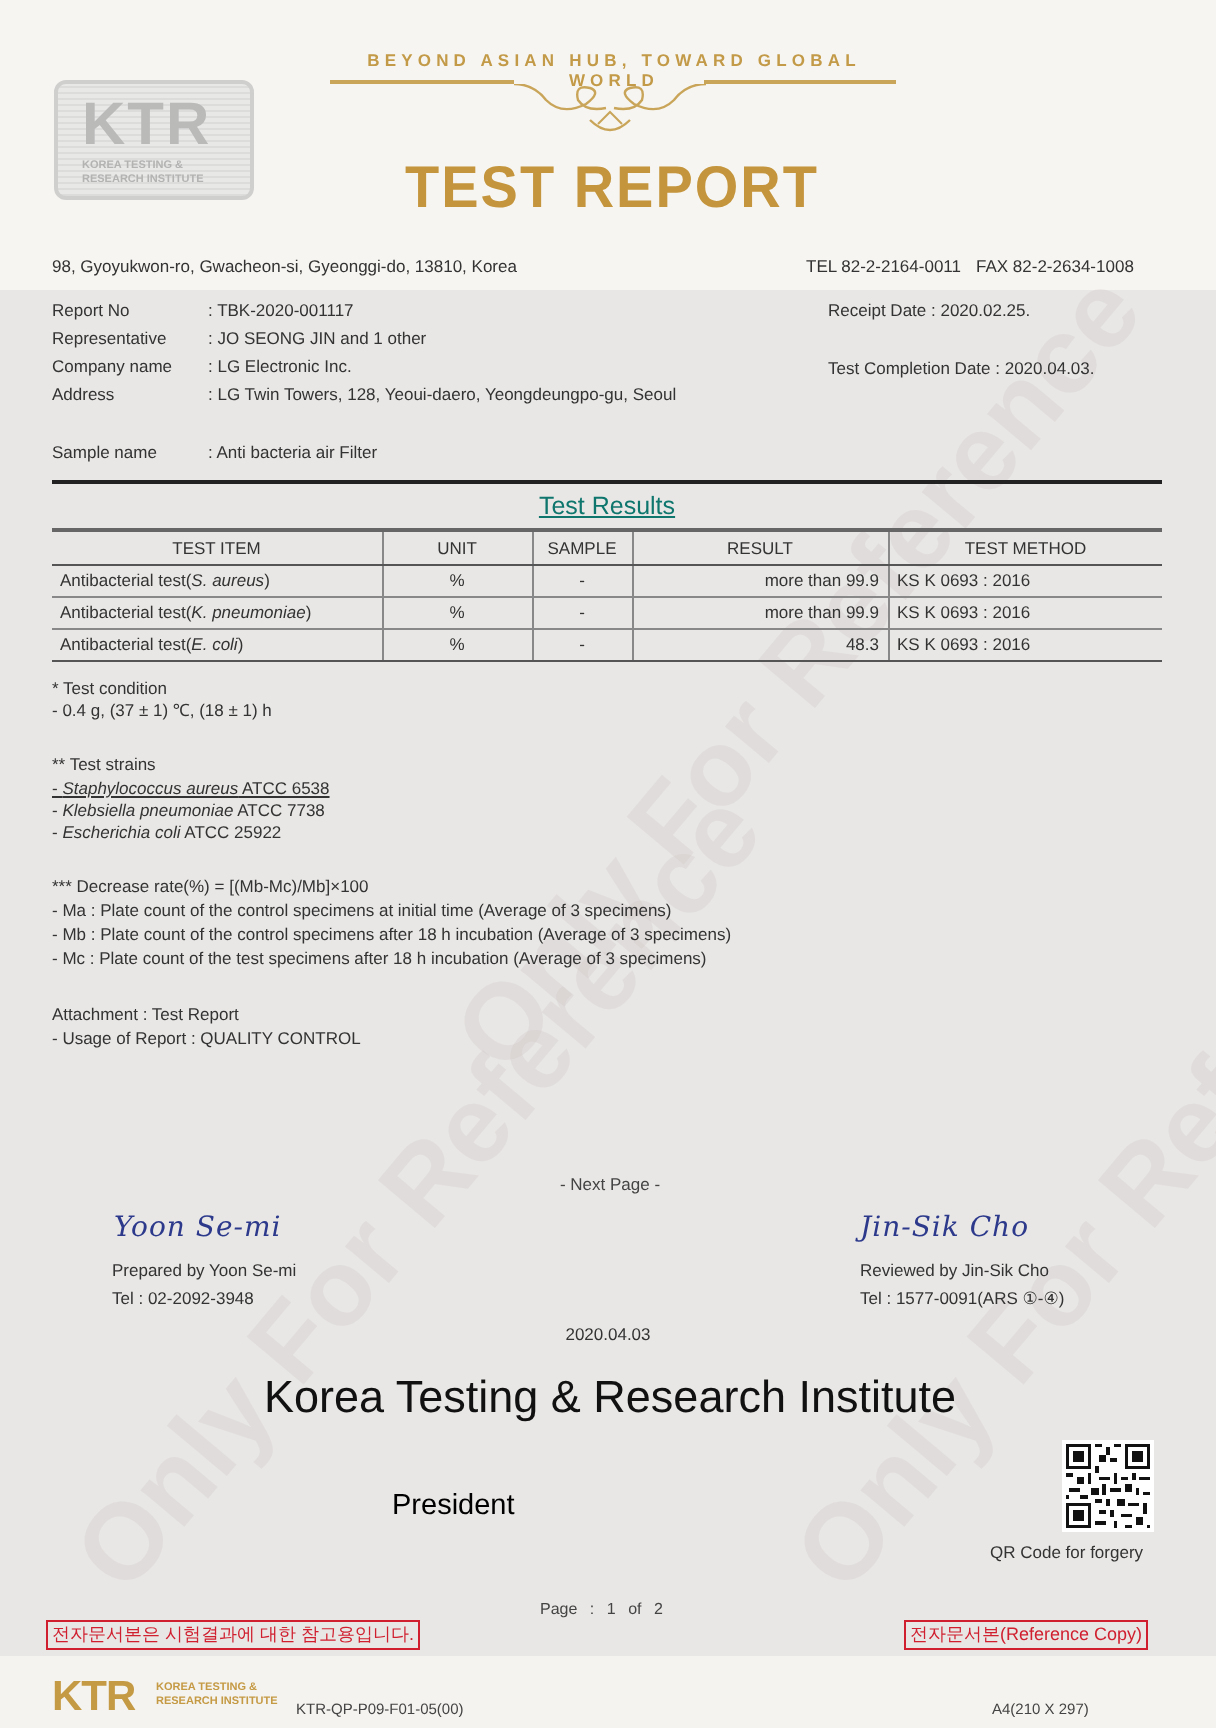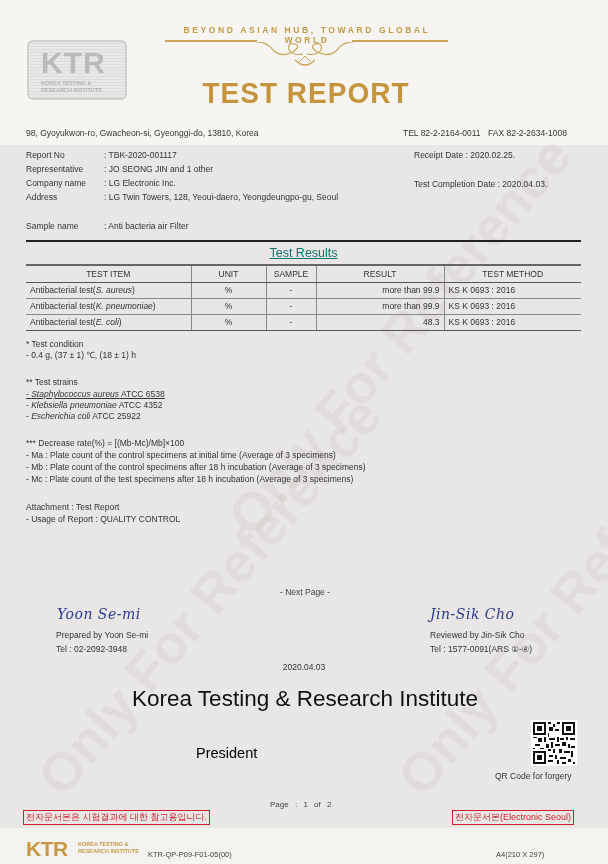--- a/index.html
+++ b/index.html
@@ -187,21 +187,21 @@
       <td>KS K 0693 : 2016</td>
     </tr>
   </tbody>
 </table>
 
 <div class="note" style="top:339px;">* Test condition</div>
 <div class="note" style="top:350px;">- 0.4 g, (37 ± 1) ℃, (18 ± 1) h</div>
 
 <div class="note" style="top:377px;">** Test strains</div>
 <div class="note" style="top:389px;text-decoration:underline;"><span>- </span><i>Staphylococcus aureus</i><span> ATCC 6538</span></div>
-<div class="note" style="top:400px;"><span>- </span><i>Klebsiella pneumoniae</i><span> ATCC 4352</span></div>
+<div class="note" style="top:400px;"><span>- </span><i>Klebsiella pneumoniae</i><span> ATCC 7738</span></div>
 <div class="note" style="top:411px;"><span>- </span><i>Escherichia coli</i><span> ATCC 25922</span></div>
 
 <div class="note" style="top:438px;">*** Decrease rate(%) = [(Mb-Mc)/Mb]×100</div>
 <div class="note" style="top:450px;">- Ma : Plate count of the control specimens at initial time (Average of 3 specimens)</div>
 <div class="note" style="top:462px;">- Mb : Plate count of the control specimens after 18 h incubation (Average of 3 specimens)</div>
 <div class="note" style="top:474px;">- Mc : Plate count of the test specimens after 18 h incubation (Average of 3 specimens)</div>
 
 <div class="note" style="top:502px;">Attachment : Test Report</div>
 <div class="note" style="top:514px;">- Usage of Report : QUALITY CONTROL</div>
 
@@ -272,21 +272,21 @@
       <rect x="17" y="23" width="2" height="1"></rect>
       <rect x="23" y="23" width="1" height="1"></rect>
   </g>
 </svg>
 <div class="qr-label">QR Code for forgery</div>
 
 <div class="page-num">
   <span>Page :</span> <span>1</span> <span>of</span> <span>2</span>
 </div>
 <div class="red-box" style="left:23px;top:810px;">전자문서본은 시험결과에 대한 참고용입니다.</div>
-<div class="red-box" style="left:452px;top:810px;">전자문서본(Electronic Seoul)</div>
+<div class="red-box" style="left:452px;top:810px;">전자문서본(Reference Copy)</div>
 
 <div class="footer">
   <div class="footer-logo">KTR</div>
   <div class="footer-sub">
     <div>KOREA TESTING &amp;</div>
     <div>RESEARCH INSTITUTE</div>
   </div>
   <div class="footer-code">KTR-QP-P09-F01-05(00)</div>
   <div class="footer-size">A4(210 X 297)</div>
 </div>

